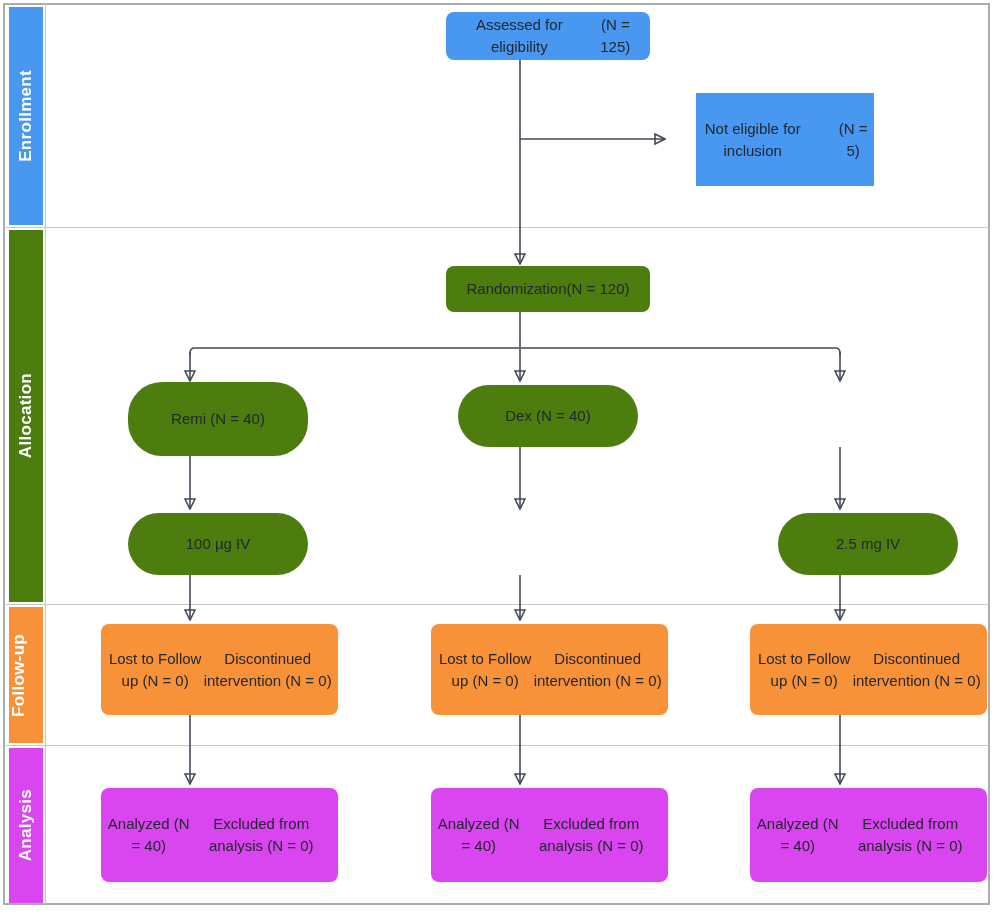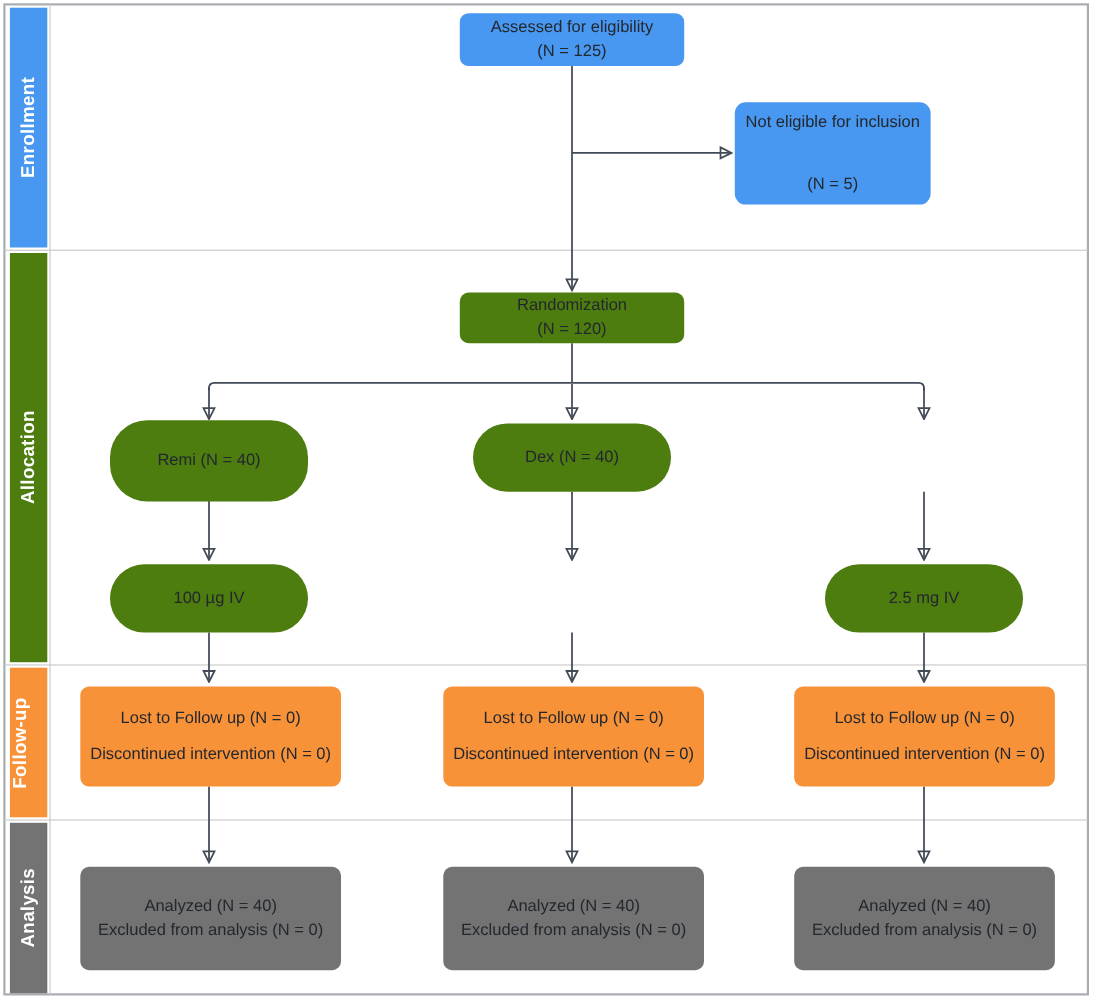--- a/index.html
+++ b/index.html
@@ -11,31 +11,31 @@
          border:2px solid #a9adb2;box-sizing:border-box;background:transparent;}
   .vline{position:absolute;left:45px;top:4px;width:1px;height:900px;background:#c8c8c8;}
   .hdivider{position:absolute;left:4px;width:985px;height:1px;background:#c8c8c8;}
 
   .strip{position:absolute;left:9px;width:34px;display:flex;align-items:center;
          justify-content:center;}
   .lane-label{writing-mode:vertical-rl;transform:rotate(180deg);color:#ffffff;
          font-weight:bold;font-size:17px;letter-spacing:.3px;white-space:nowrap;}
 
   
-  .node{position:absolute;display:flex;flex-direction:column;align-items:center;
+  .node{position:absolute;display:flex;flex-direction:row;align-items:center;
         justify-content:center;text-align:center;color:#23272e;font-size:15px;
-        line-height:1.45;box-sizing:border-box;padding:18px 6px;}
+        line-height:1.45;box-sizing:border-box;padding:0 6px;margin-left:28px;}
   .rounded{border-radius:8px;}
-  .rounded-lg{border-radius:10px;gap:35px;}
+  .rounded-lg{border-radius:0;gap:35px;}
   .pill{border-radius:34px;}
 
   .blue{background:#4897f0;}
   .teal{background:#4d7c0f;}
   .orange{background:#f89239;justify-content:space-between;}
-  .red{background:#737373;}
+  .red{background:#d946ef;}
 
   .connectors{position:absolute;left:0;top:0;width:1000px;height:914px;pointer-events:none;}
   .connectors path{stroke:#424a57;stroke-width:1.6;fill:none;}
 </style>
 </head>
 <body>
 
 <div id="stage">
 
   <div class="frame"></div>

